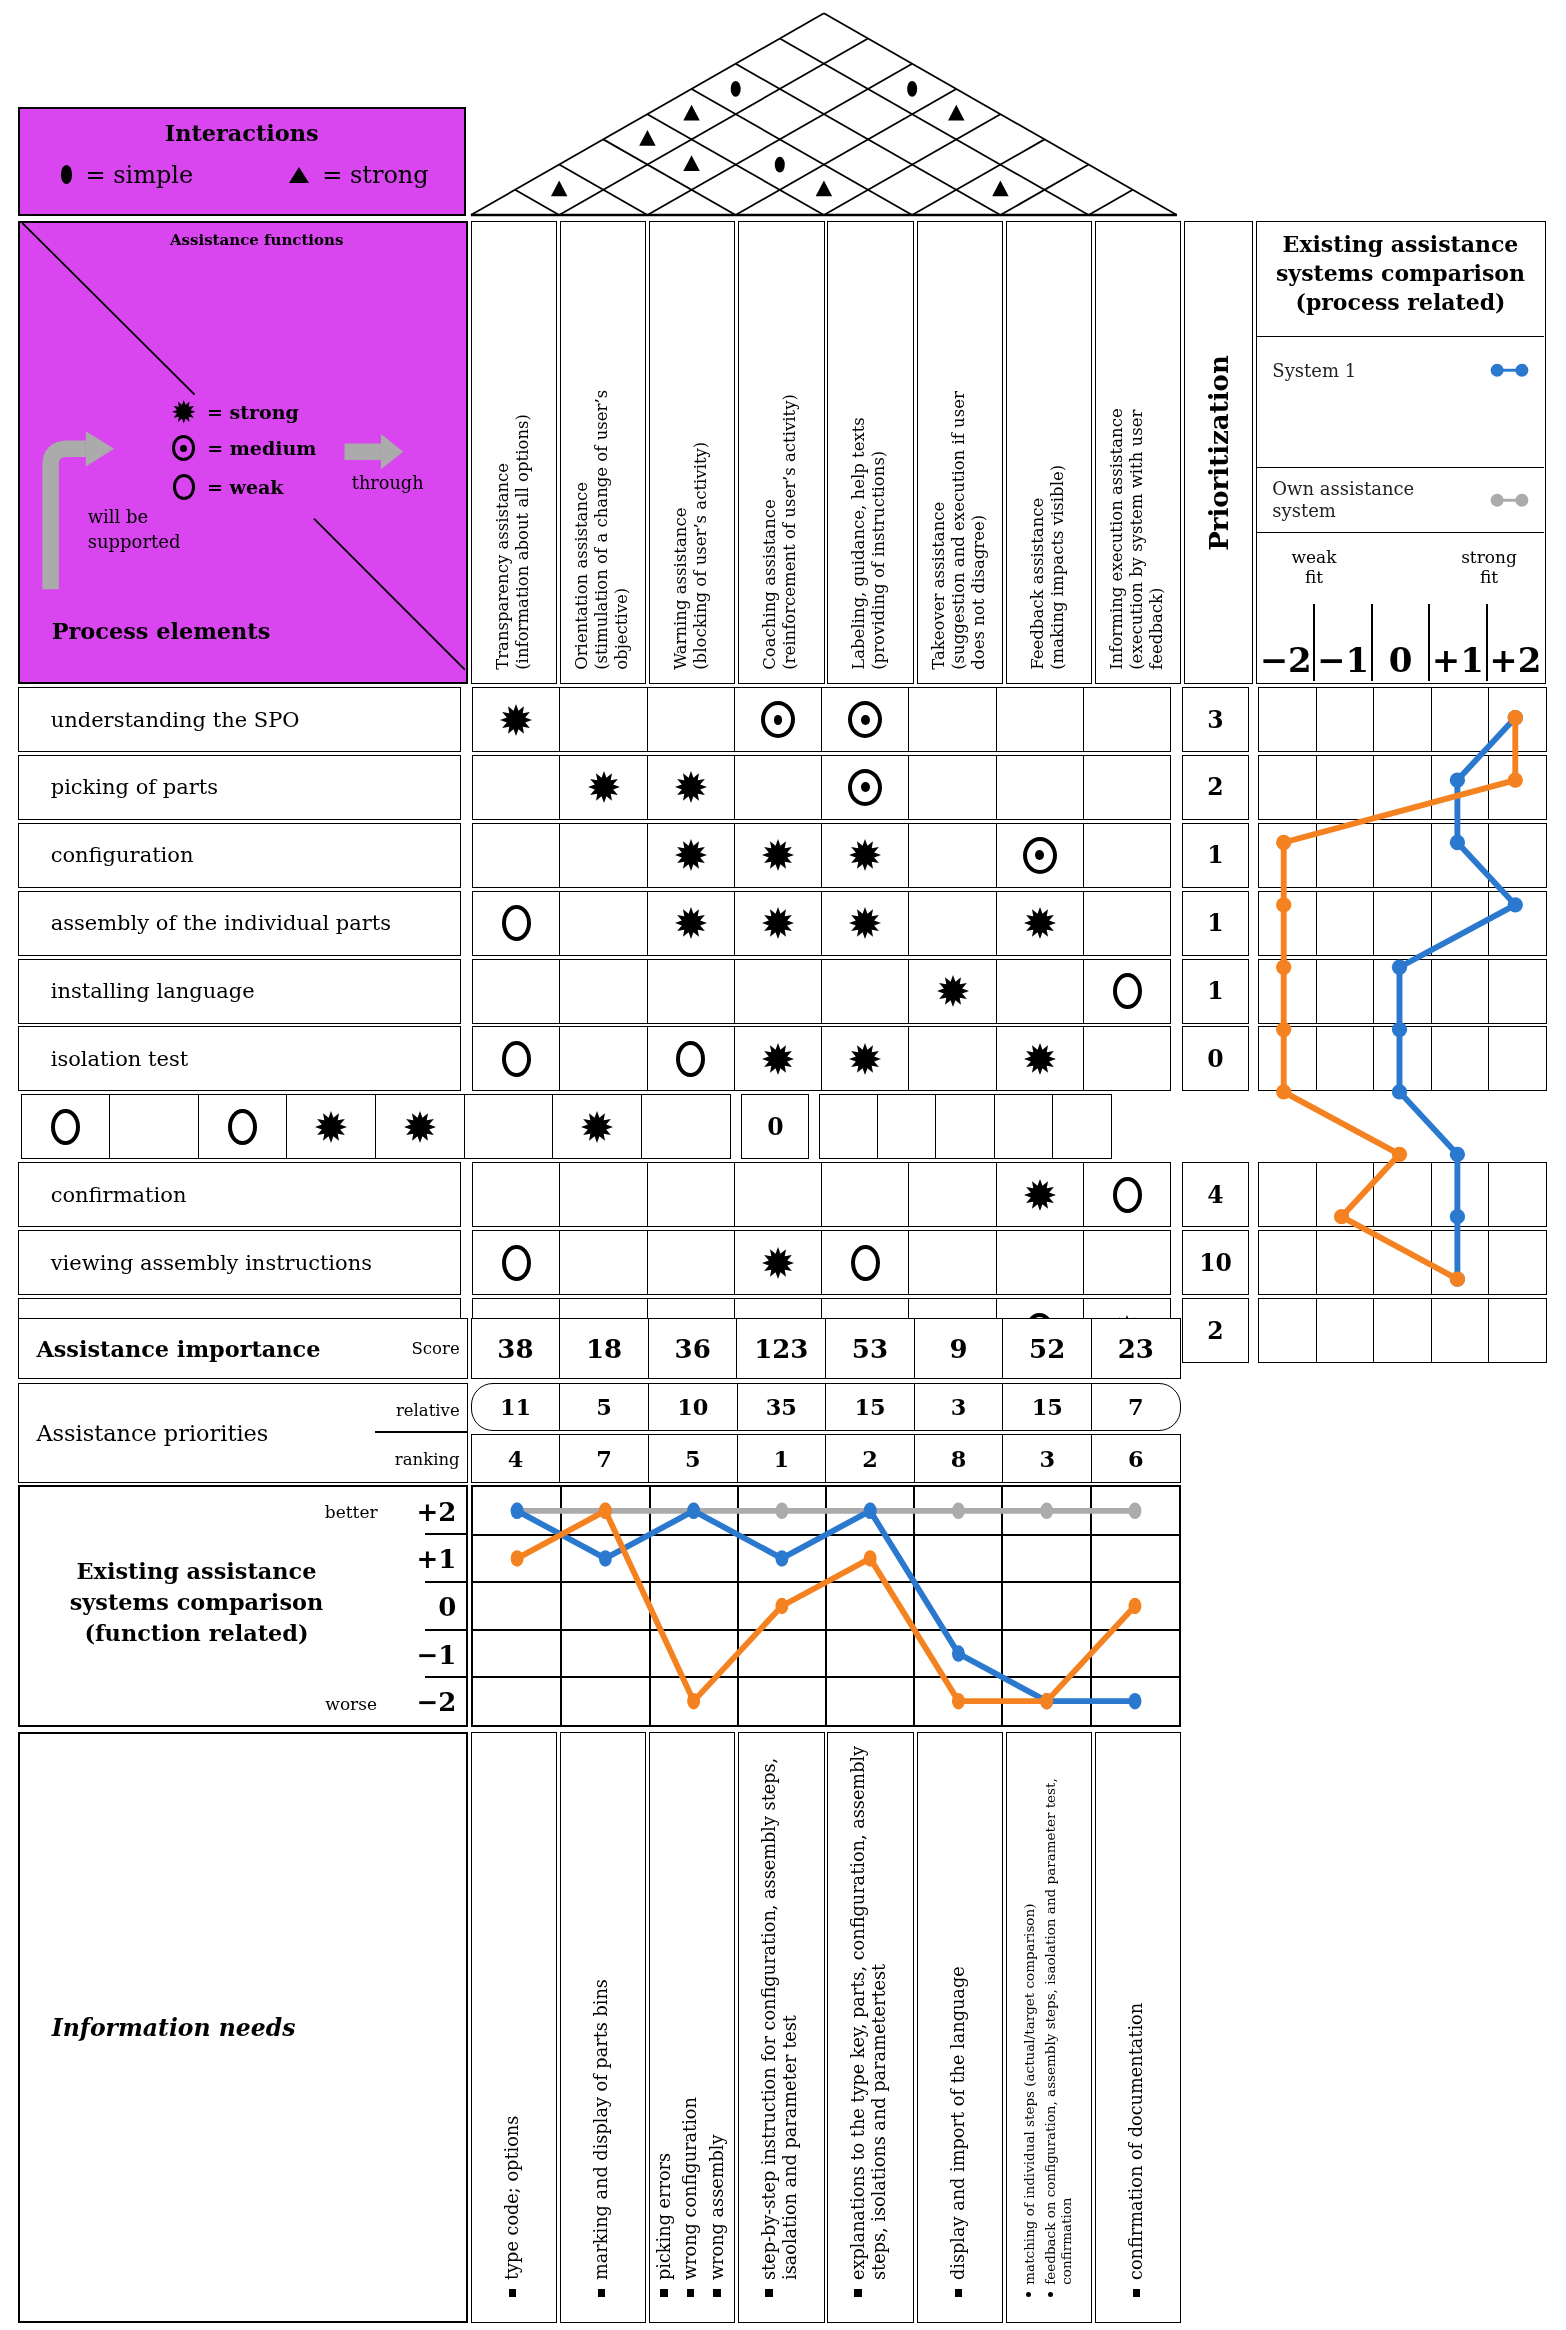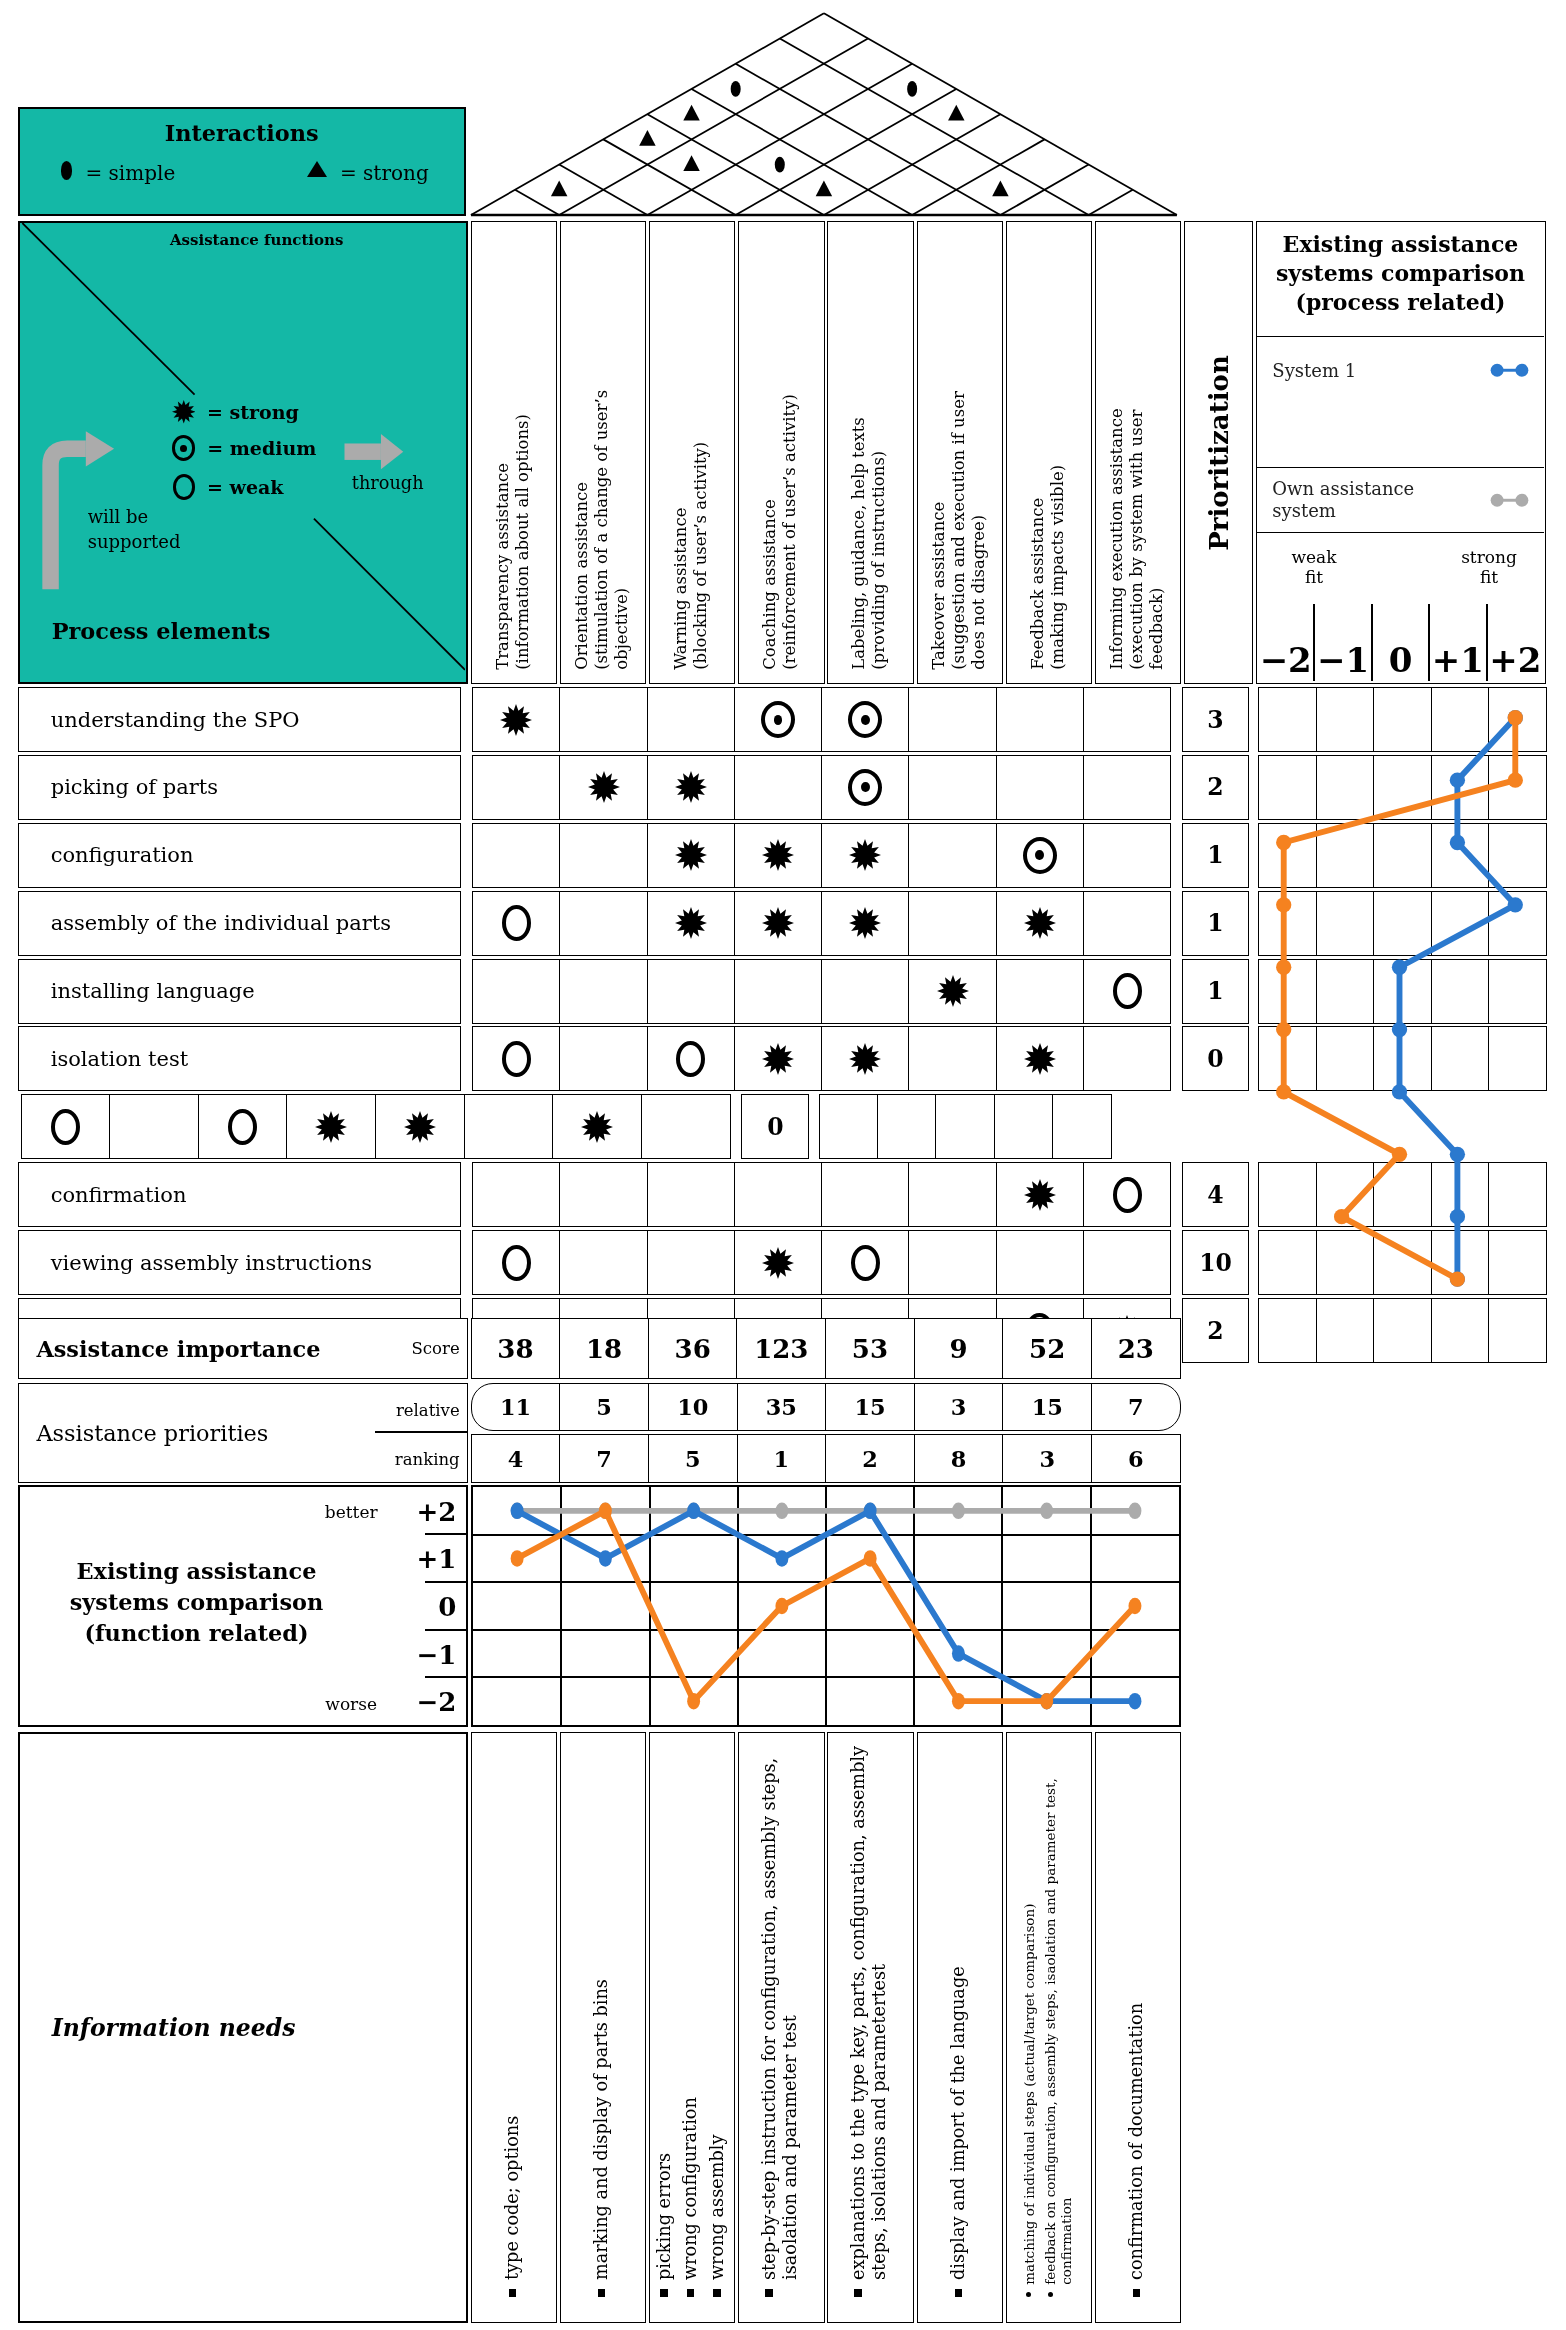--- a/index.html
+++ b/index.html
@@ -1,36 +1,36 @@
 <!DOCTYPE html>
 <html style="font-size:9.4px"><head>
 <meta charset="utf-8">
 <style>
   html,body{margin:0;padding:0;background:#fff;}
   body{width:1566px;height:2330px;position:relative;font-family:"DejaVu Serif","Liberation Serif",serif;color:#000;}
   .abs{position:absolute;}
-  .box{border:2.4px solid #000;box-sizing:border-box;background:#14b8a6;}
+  .box{border:2.4px solid #000;box-sizing:border-box;background:#d946ef;}
   .cellborder{border:1.8px solid #000;box-sizing:border-box;background:#fff;}
   .center{display:flex;align-items:center;justify-content:center;}
 
   
   .sym-medium{width:26px;height:29px;border:4.1px solid #000;border-radius:50%;display:flex;align-items:center;justify-content:center;box-sizing:content-box;}
   .sym-medium::before{content:'';width:8.8px;height:10px;background:#000;border-radius:50%;}
   .sym-weak{width:21px;height:28px;border:4.1px solid #000;border-radius:50%;}
   .sym-small .sym-medium{width:17.7px;height:20px;border-width:3.5px;}
   .sym-small .sym-medium::before{width:6.5px;height:7px;}
   .sym-small .sym-weak{width:16.5px;height:20px;border-width:3.5px;}
   .dot-ellipse{width:11.8px;height:19px;background:#000;border-radius:50%;}
   .tri-up{width:0;height:0;border-left:10px solid transparent;border-right:10px solid transparent;border-bottom:16.5px solid #000;}
 
   
   #interactions{left:17.7px;top:107px;width:448px;height:109px;border-width:2.9px;}
   #interactions .title{text-align:center;font-size:22.4px;font-weight:bold;margin-top:10.6px;}
   #interactions .items{display:flex;justify-content:space-between;padding:15.3px 35px 0 41px;}
-  #interactions .item{display:flex;gap:13px;font-size:20px;}
+  #interactions .item{display:flex;align-items:center;gap:13px;font-size:24px;}
 
   
   #af-cell{left:17.7px;top:221px;width:450px;height:463px;}
   #af-cell .inner{position:relative;width:445px;height:458px;}
   #af-title{position:absolute;top:8.2px;left:0;width:100%;text-align:center;padding-left:29px;box-sizing:border-box;font-size:15px;font-weight:bold;}
   .af-leg-row{position:absolute;display:flex;align-items:center;gap:11.8px;font-size:19px;font-weight:600;}
   #will-be{position:absolute;left:68px;top:281px;font-size:18px;line-height:25px;font-weight:normal;}
   #through{position:absolute;left:321px;top:250px;width:94px;text-align:center;font-size:17.7px;}
   #process-elements{position:absolute;left:32px;top:395px;font-size:22.4px;font-weight:bold;}
 

